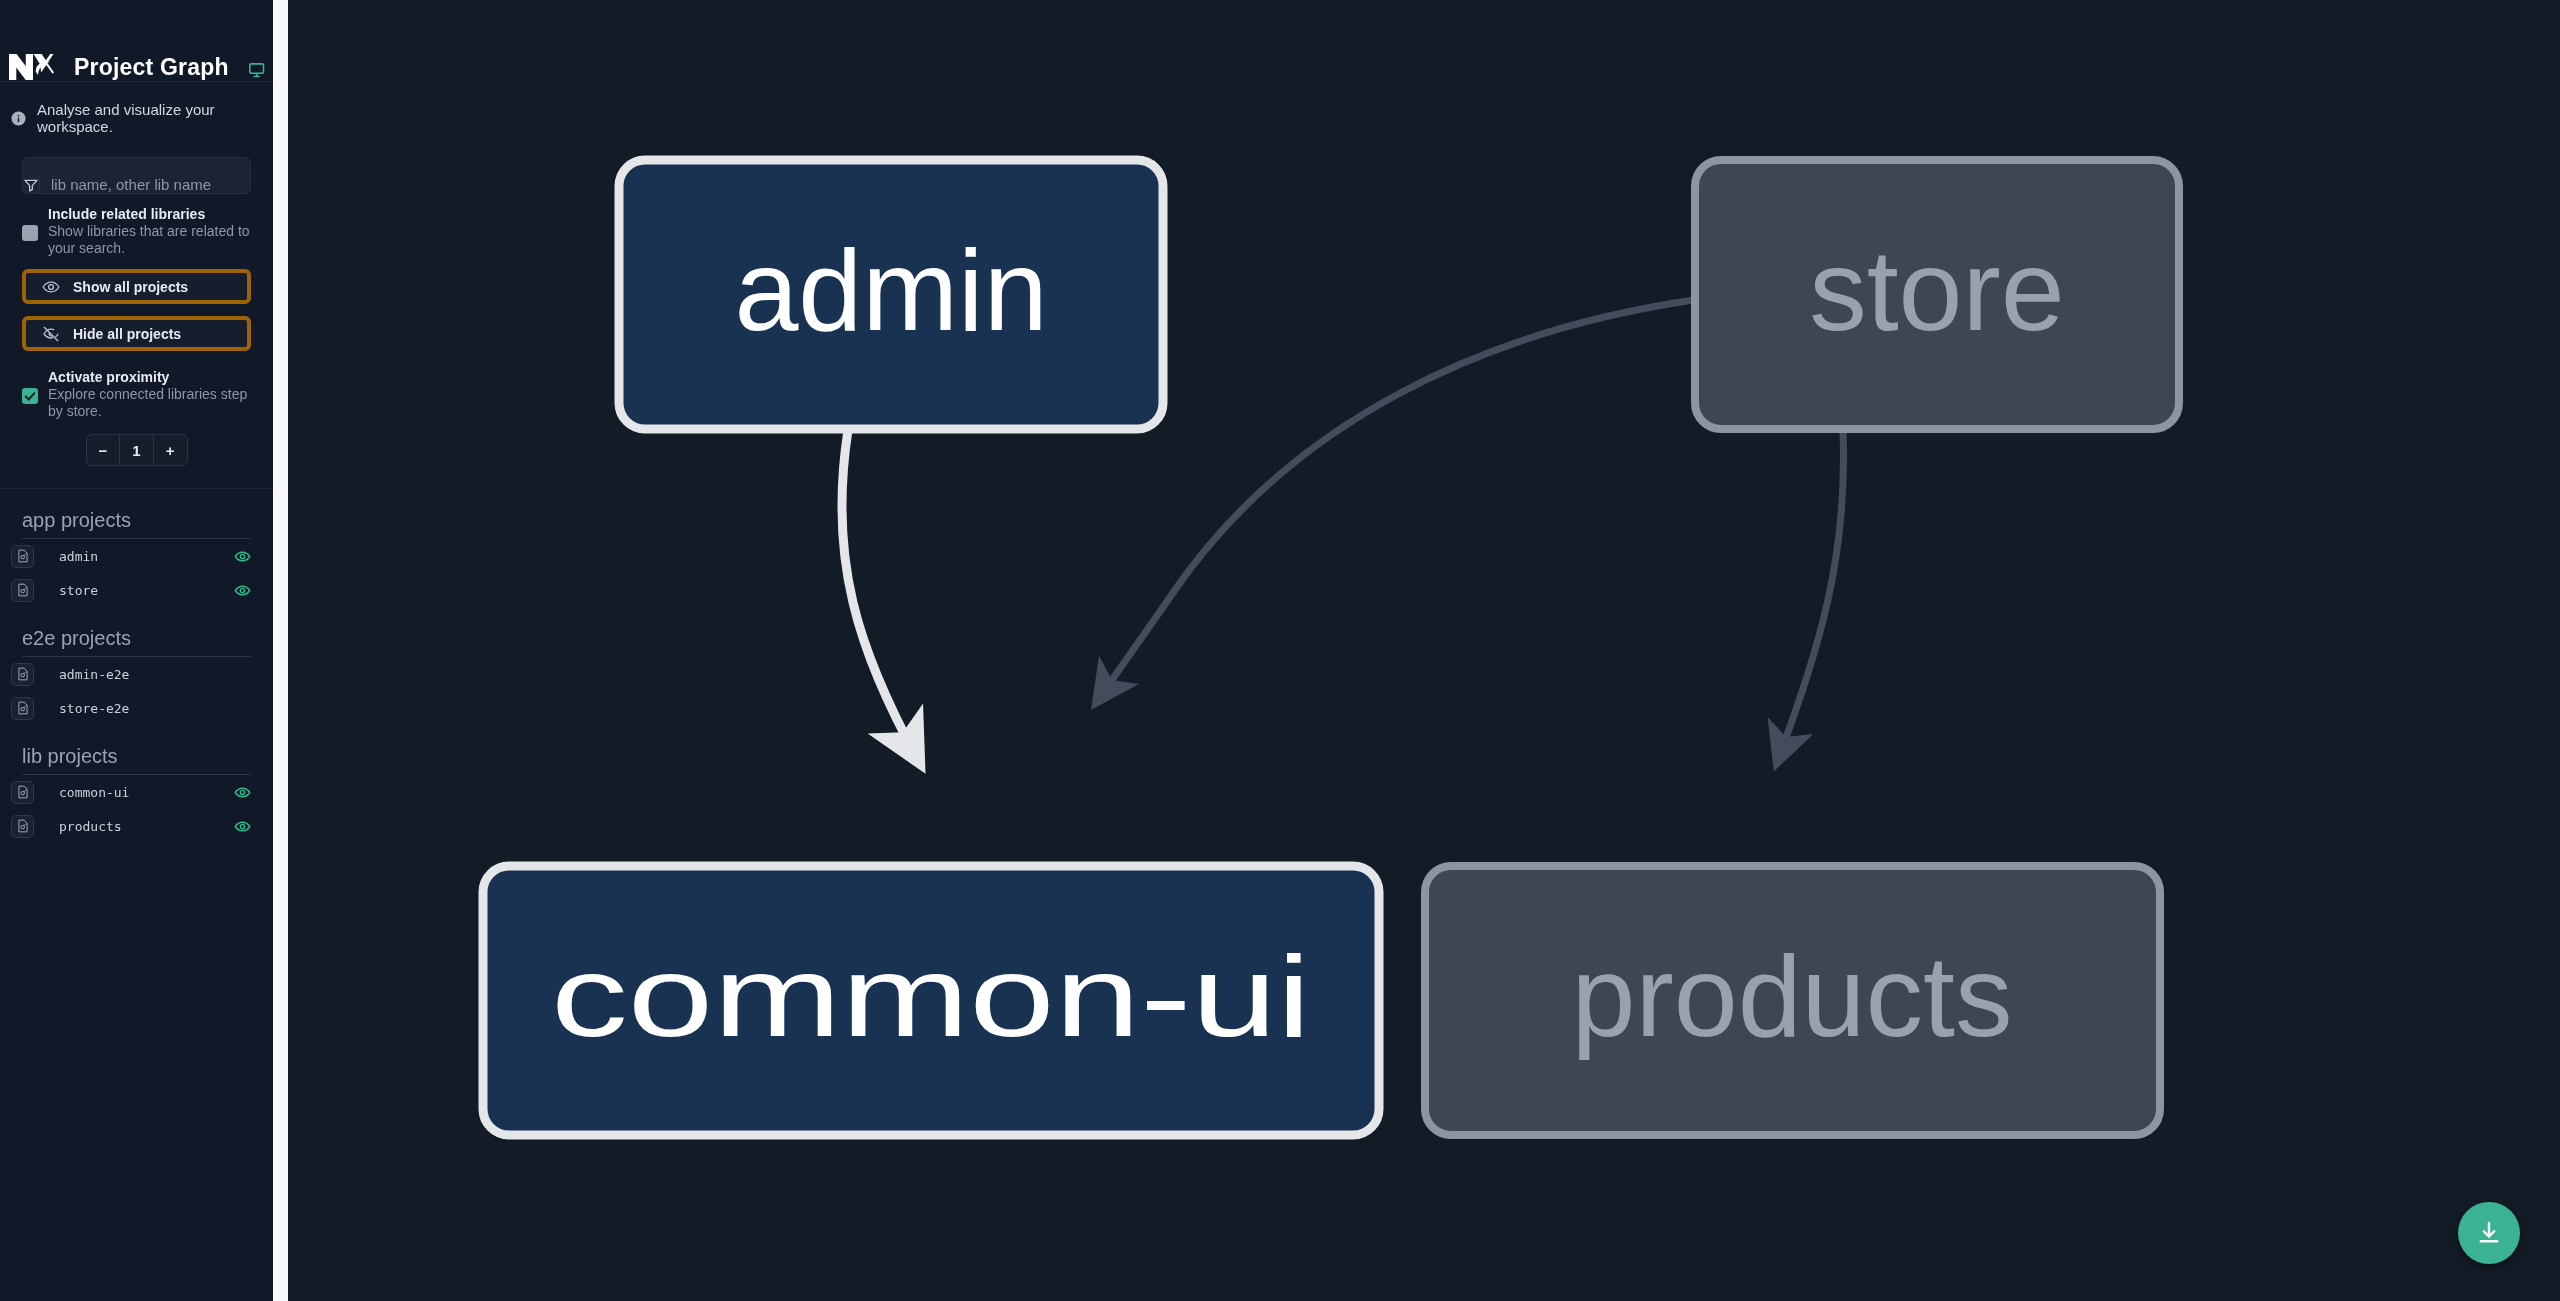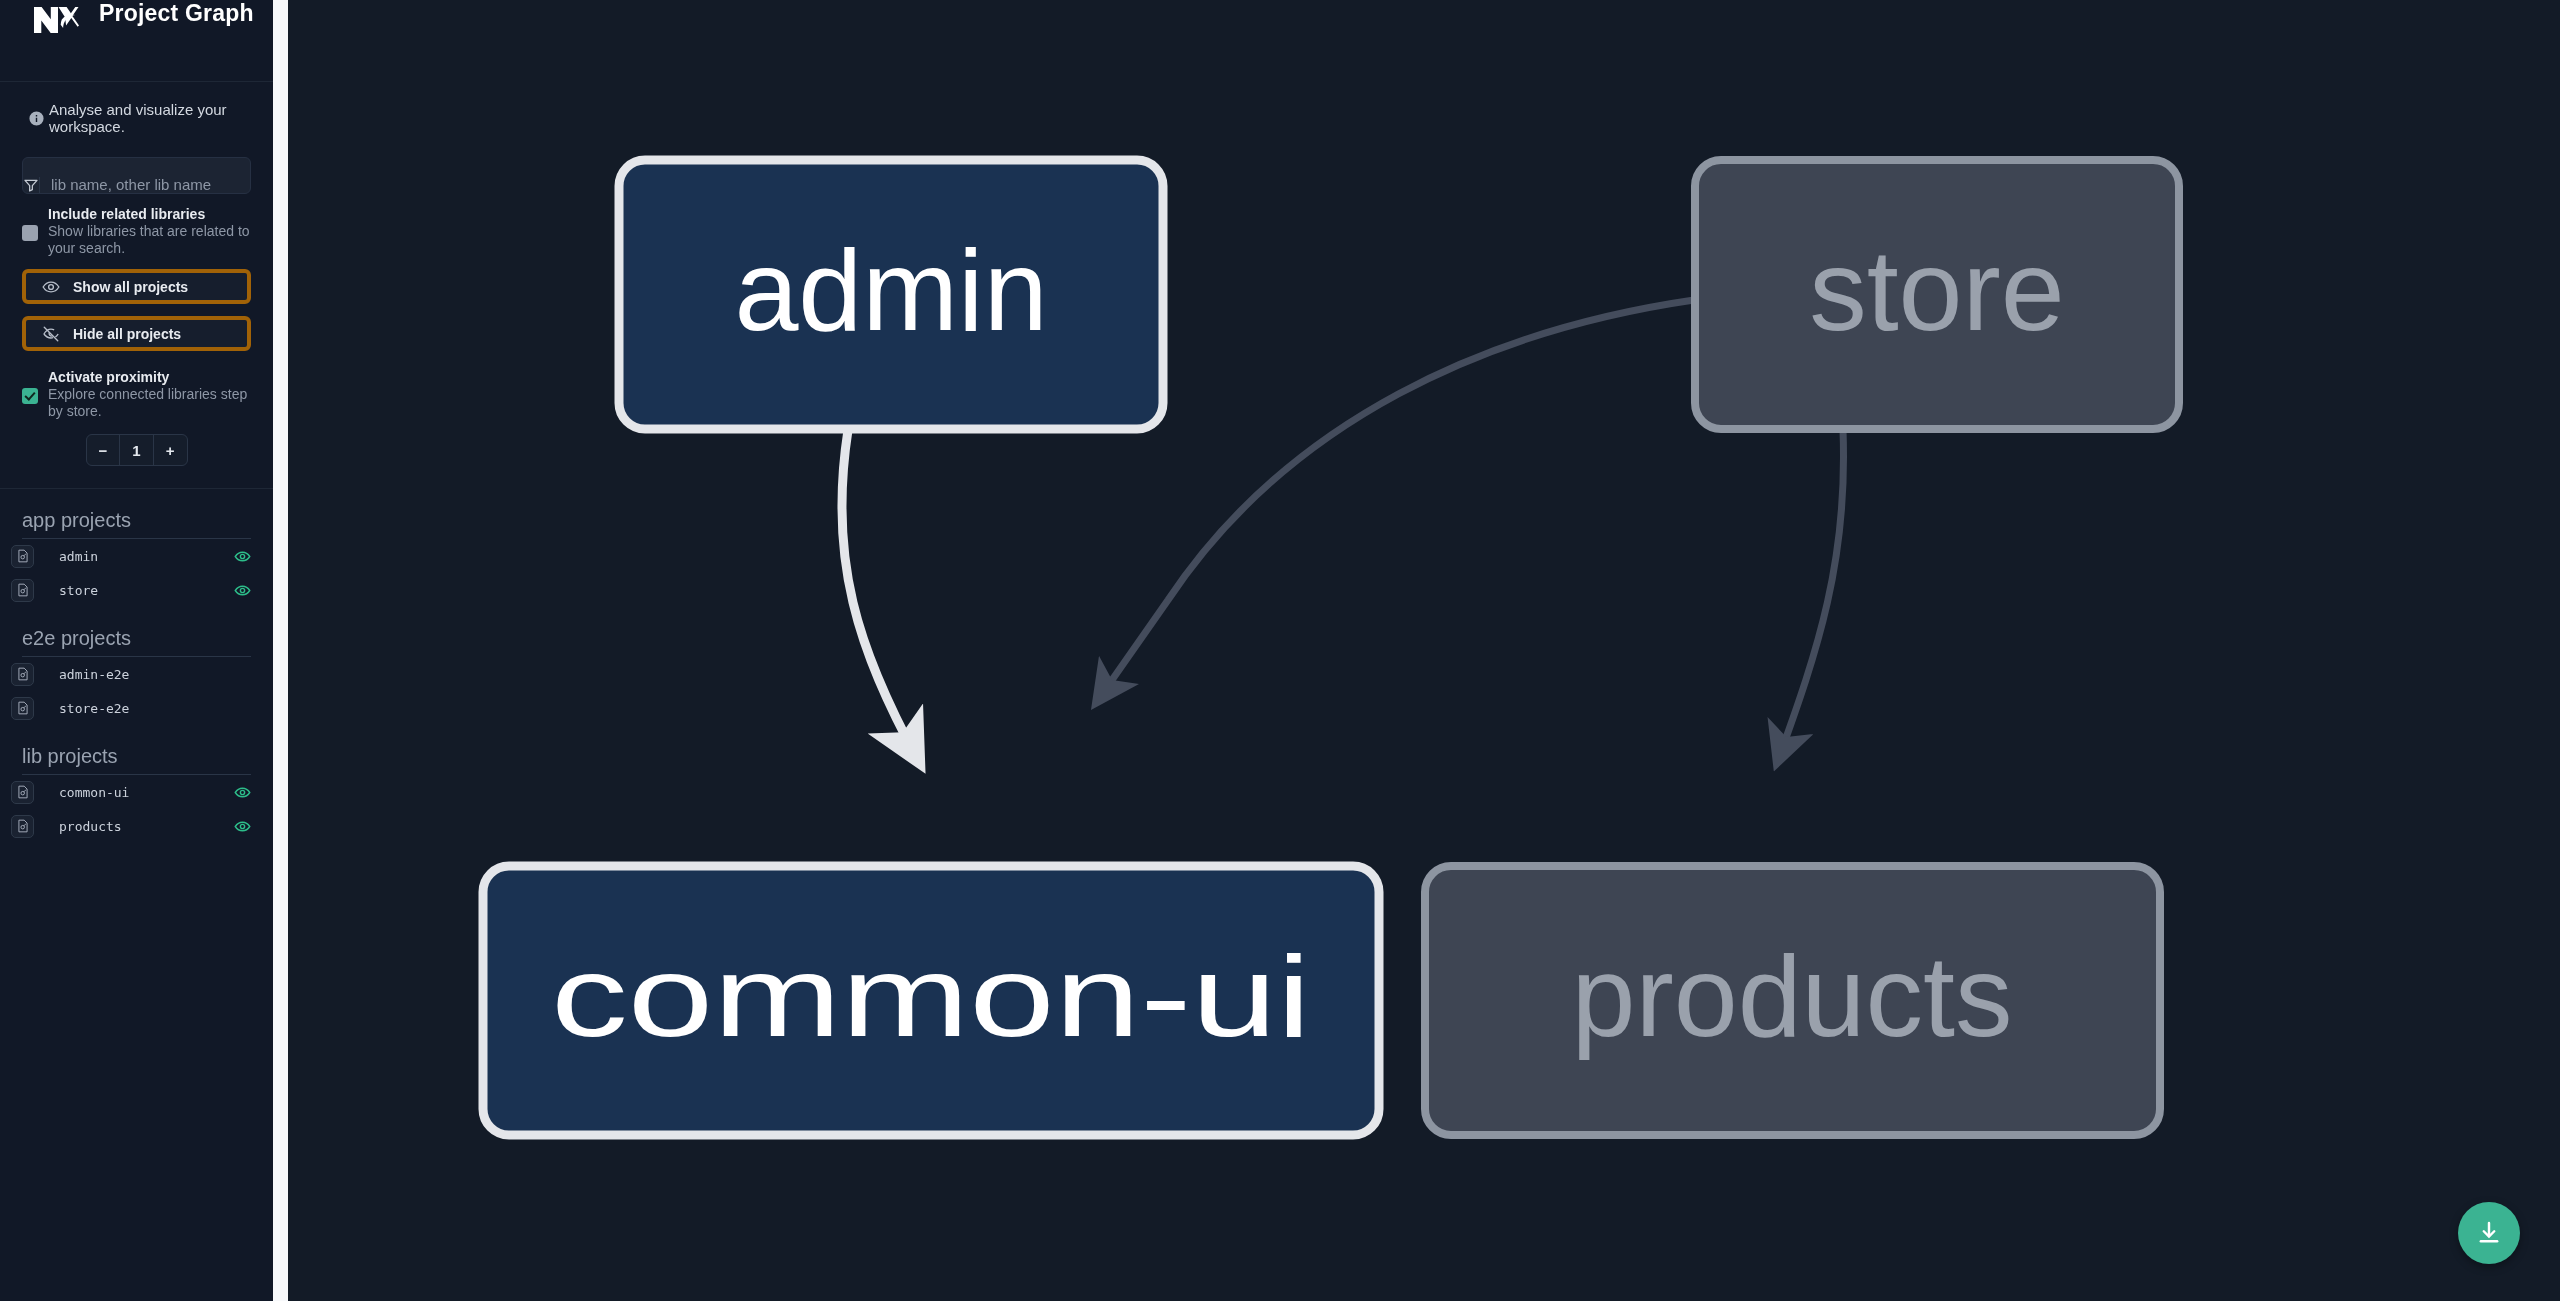--- a/index.html
+++ b/index.html
@@ -14,34 +14,34 @@
   
   .sidebar {
     position: relative;
     width: 273px; height: 1301px;
     background: #111827;
     flex: 0 0 273px;
     overflow: hidden;
   }
   .sb-header {
     height: 82px;
-    display: flex; align-items: flex-start;
-    padding: 0 33px;
+    display: flex; align-items: flex-end;
+    padding: 0 8px;
     border-bottom: 1px solid #1e2736;
   }
   .nx-logo { width: 46px; height: 34px; flex: 0 0 46px; }
   .sb-title {
     color: #ffffff; font-size: 23px; font-weight: 700;
     margin-left: 20px; letter-spacing: .2px; white-space: nowrap;
   }
   .monitor-icon { margin-left: 19px; width: 22px; height: 22px; color: #3bb392; display:block; }
 
   .sb-tagline {
-    display: flex; align-items: center; gap: 4px;
-    padding: 19px 22px 0 28px;
+    display: flex; align-items: center; gap: 10px;
+    padding: 19px 22px 0 10px;
   }
   .info-icon { width: 17px; height: 17px; flex: 0 0 17px; color: #a8b0bd; }
   .sb-tagline span { color: #d3d8e0; font-size: 15px; }
 
   .search-wrap {
     margin: 22px 22px 0 22px;
     height: 37px;
     background: #1c2433;
     border: 1px solid #263043;
     border-radius: 6px;

